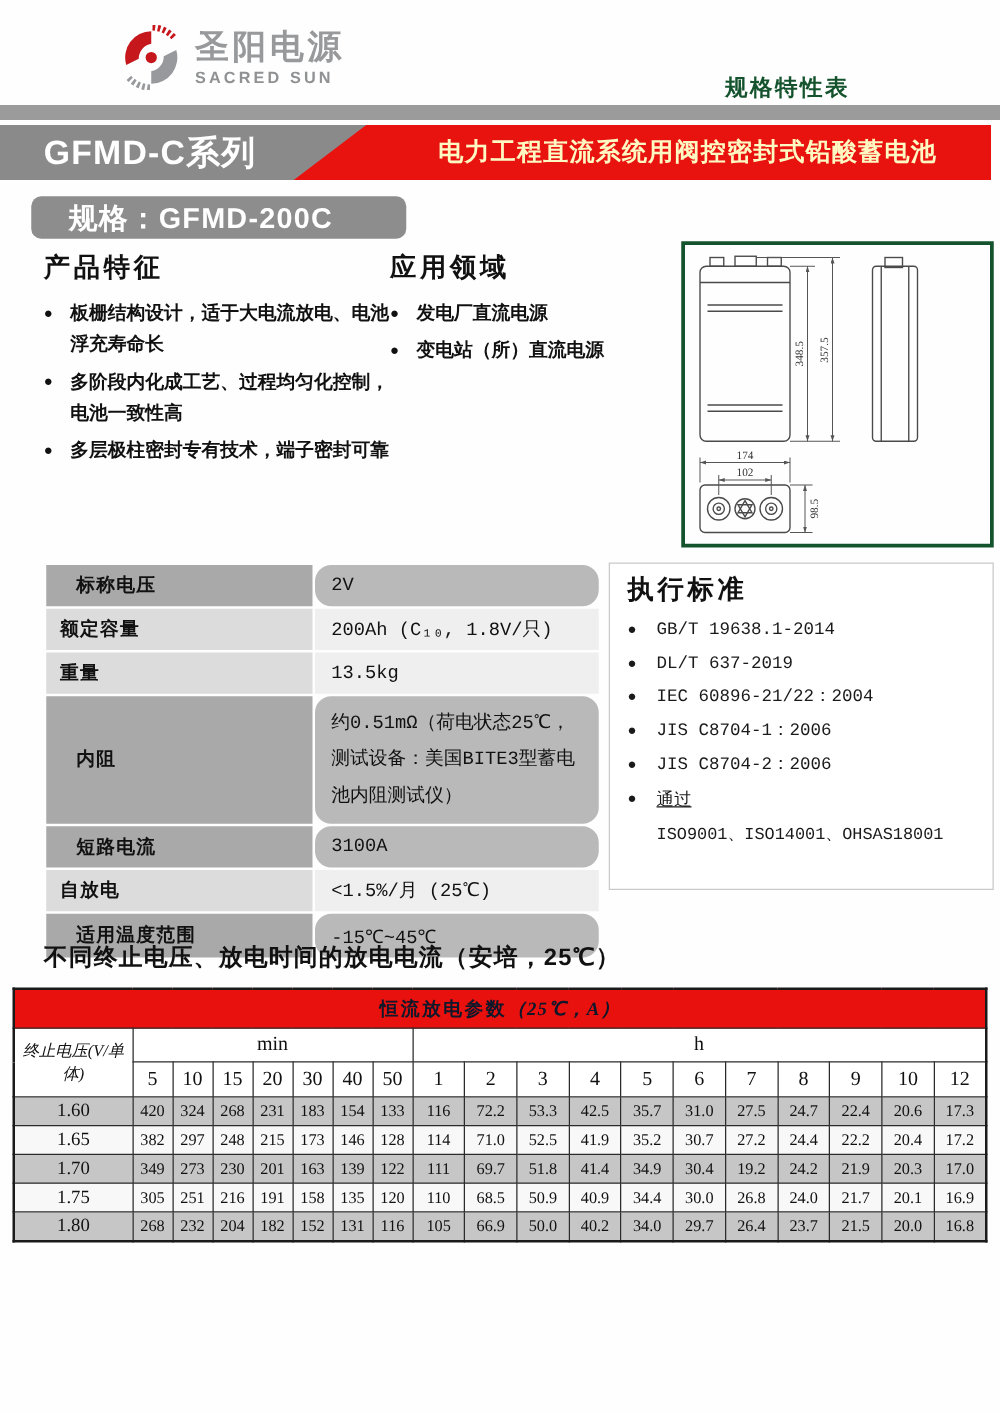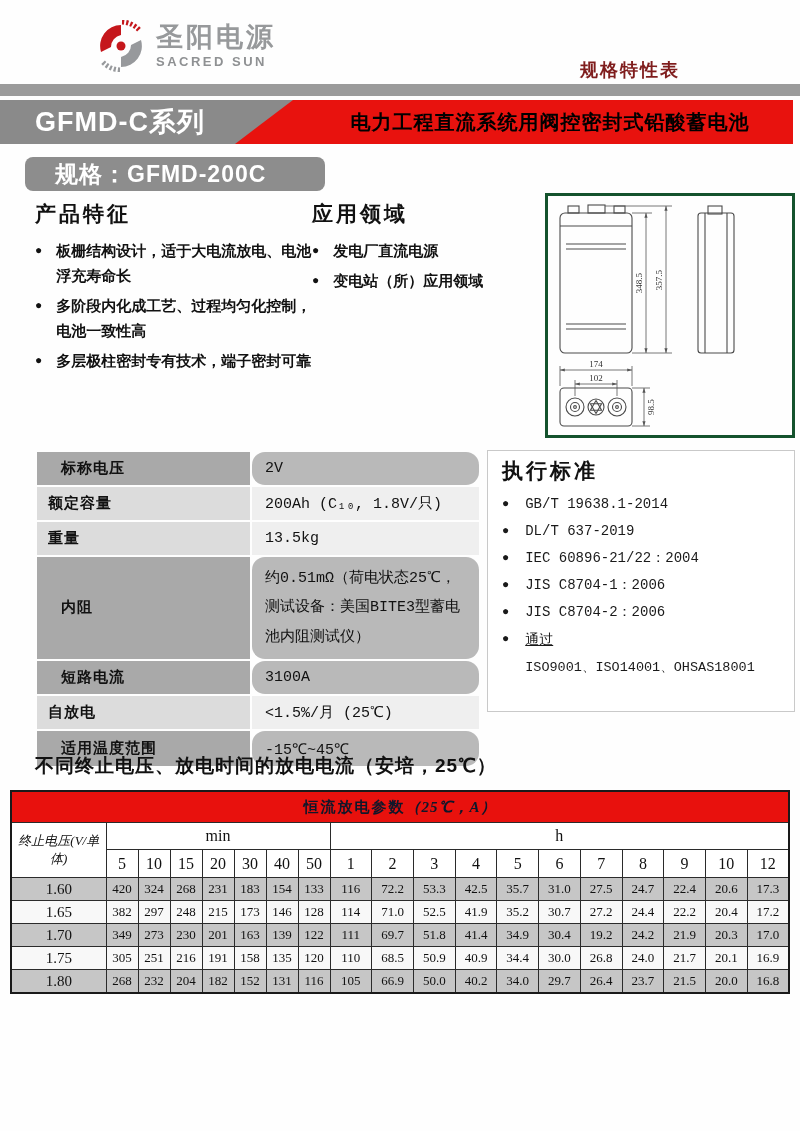--- a/index.html
+++ b/index.html
@@ -4,33 +4,33 @@
 <style>
   html,body{margin:0;padding:0;background:#ffffff;}
   .page{position:relative;width:800px;height:1131px;background:#fefefe;overflow:hidden;
         font-family:"Liberation Sans",sans-serif;color:#111;}
 
   
   .logo{position:absolute;left:95px;top:20px;display:flex;align-items:center;}
   .logo-txt{margin-left:9px;}
   .logo-cn{font-size:27px;font-weight:bold;color:#97999b;letter-spacing:3px;line-height:1;}
   .logo-en{font-size:13px;font-weight:bold;color:#8f9193;letter-spacing:2.5px;margin-top:3px;}
-  .doc-type{position:absolute;right:120px;top:58px;font-size:18px;font-weight:bold;color:#7f1d1d;letter-spacing:2px;}
+  .doc-type{position:absolute;right:120px;top:58px;font-size:18px;font-weight:bold;color:#14532d;letter-spacing:2px;}
   .gray-rule{position:absolute;left:0;top:84px;width:800px;height:12px;background:#9b9b9b;}
 
   
   .band{position:absolute;left:0;top:100px;width:800px;height:44px;}
   .band-gray{position:absolute;left:0;top:0;width:300px;height:44px;background:#8a8a8a;}
   .band-series{position:absolute;left:35px;top:0;height:44px;line-height:44px;color:#fff;
                font-size:27px;font-weight:bold;letter-spacing:1px;}
   .band-red{position:absolute;left:235px;top:0;width:558px;height:44px;background:#e8120e;
             -webkit-clip-path:polygon(58px 0,100% 0,100% 100%,0 100%);
             clip-path:polygon(58px 0,100% 0,100% 100%,0 100%);}
   .band-tagline{position:absolute;left:80px;top:0;width:470px;height:44px;line-height:44px;
-                text-align:center;color:#000000;font-size:20px;font-weight:bold;letter-spacing:1px;}
+                text-align:center;color:#fef9c3;font-size:20px;font-weight:bold;letter-spacing:1px;}
 
   
   .spec-bar{position:absolute;left:25px;top:157px;width:300px;height:34px;background:#8d8d8d;
             border-radius:8px;color:#fff;font-size:23px;font-weight:bold;line-height:34px;
             padding-left:30px;box-sizing:border-box;letter-spacing:1px;}
 
   
   .features{position:absolute;left:35px;top:200px;width:282px;}
   .applications{position:absolute;left:312px;top:200px;width:225px;}
   .blk-title{font-size:21px;font-weight:bold;letter-spacing:3px;margin:0 0 10px 0;}
@@ -131,21 +131,21 @@
 
   <div class="applications">
     <h3 class="blk-title">应用领域</h3>
     <ul class="blist">
       <li>
           <span class="blt">●</span>
           <span>发电厂直流电源</span>
         </li>
       <li>
           <span class="blt">●</span>
-          <span>变电站（所）应用领域</span>
+          <span>变电站（所）直流电源</span>
         </li>
     </ul>
   </div>
 
   <div class="drawing">
     <svg width="248" height="243" viewBox="0 0 248 243">
       <defs>
         <marker id="arr" markerWidth="7" markerHeight="6" refX="6" refY="2" orient="auto-start-reverse">
           <path d="M0,0 L6,2 L0,4 Z" fill="#555"></path>
         </marker>

